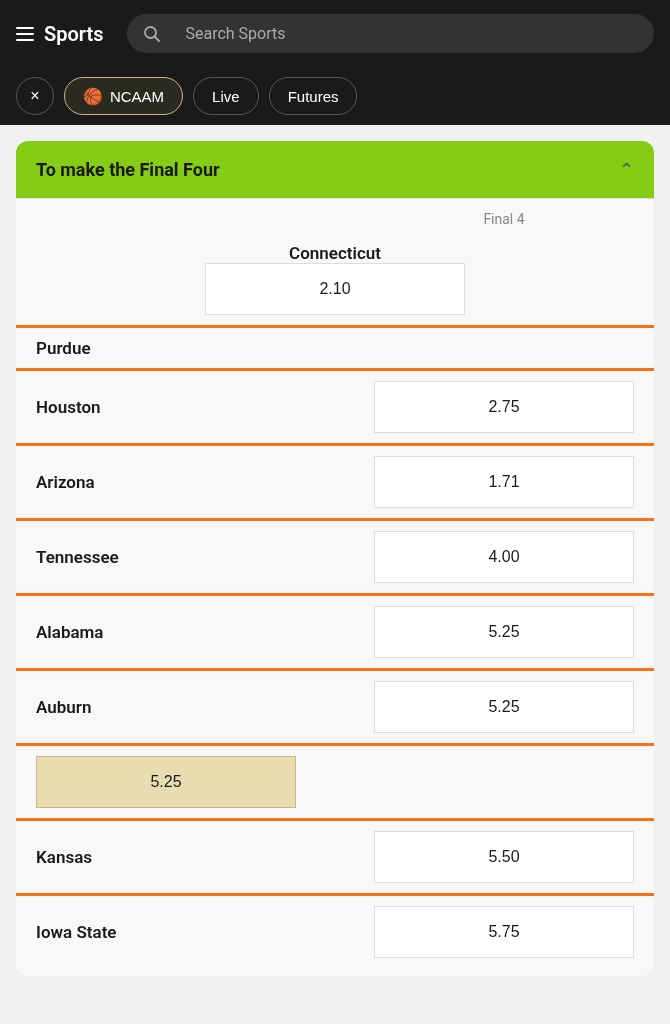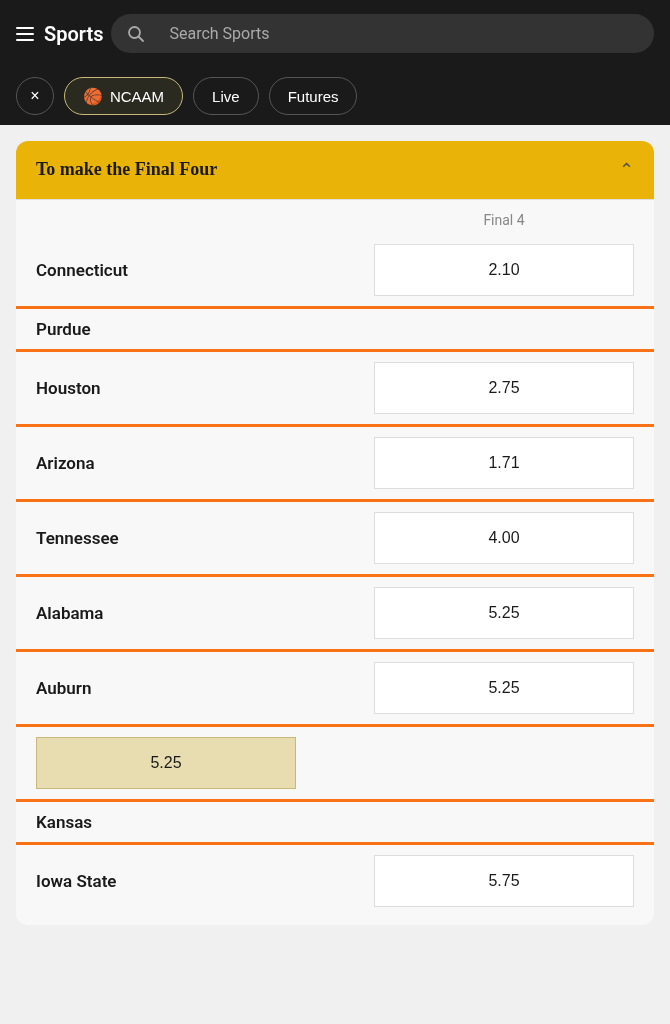--- a/index.html
+++ b/index.html
@@ -14,21 +14,21 @@
       background-color: #1a1a1a;
       font-family: -apple-system, BlinkMacSystemFont, 'Segoe UI', Roboto, sans-serif;
       overflow-x: hidden;
     }
 
     .header {
       background-color: #1a1a1a;
       padding: 14px 16px;
       display: flex;
       align-items: center;
-      gap: 8px;
+      gap: 24px;
     }
 
     .sports-menu {
       display: flex;
       align-items: center;
       gap: 10px;
       color: white;
       cursor: pointer;
     }
 
@@ -128,27 +128,26 @@
       padding: 16px;
     }
 
     .card {
       background-color: #f8f8f8;
       border-radius: 12px;
       overflow: hidden;
     }
 
     .card-header {
-      background-color: #eab308;
+      background-color: #84cc16;
       padding: 18px 20px;
       display: flex;
       align-items: flex-start;
       justify-content: space-between;
       border-bottom: 1px solid #e0e0e0;
-      font-family: Liberation Serif, serif;
     }
 
     .card-title {
       font-size: 18px;
       font-weight: 700;
       color: #1a1a1a;
     }
 
     .chevron-up {
       color: #555;
@@ -170,20 +169,21 @@
 
     .betting-row {
       display: flex;
       align-items: center;
       padding: 10px 20px;
       border-top: 3px solid #f97316;
     }
 
     .betting-row:first-of-type {
       border-top: none;
+      flex-direction: column;
     }
 
     .team-name {
       font-size: 17px;
       font-weight: 600;
       color: #1a1a1a;
       flex: 1;
     }
 
     .odds-btn {
@@ -291,20 +291,21 @@
         <span class="team-name">Auburn</span>
         <button class="odds-btn">5.25</button>
       </div>
 
       <div class="betting-row">
         <button class="odds-btn selected">5.25</button>
       </div>
 
       <div class="betting-row">
         <span class="team-name">Kansas</span>
+        <button class="odds-btn">5.50</button>
       </div>
 
       <div class="betting-row">
         <span class="team-name">Iowa State</span>
         <button class="odds-btn">5.75</button>
       </div>
 
     </div>
   </div>
 </div>

